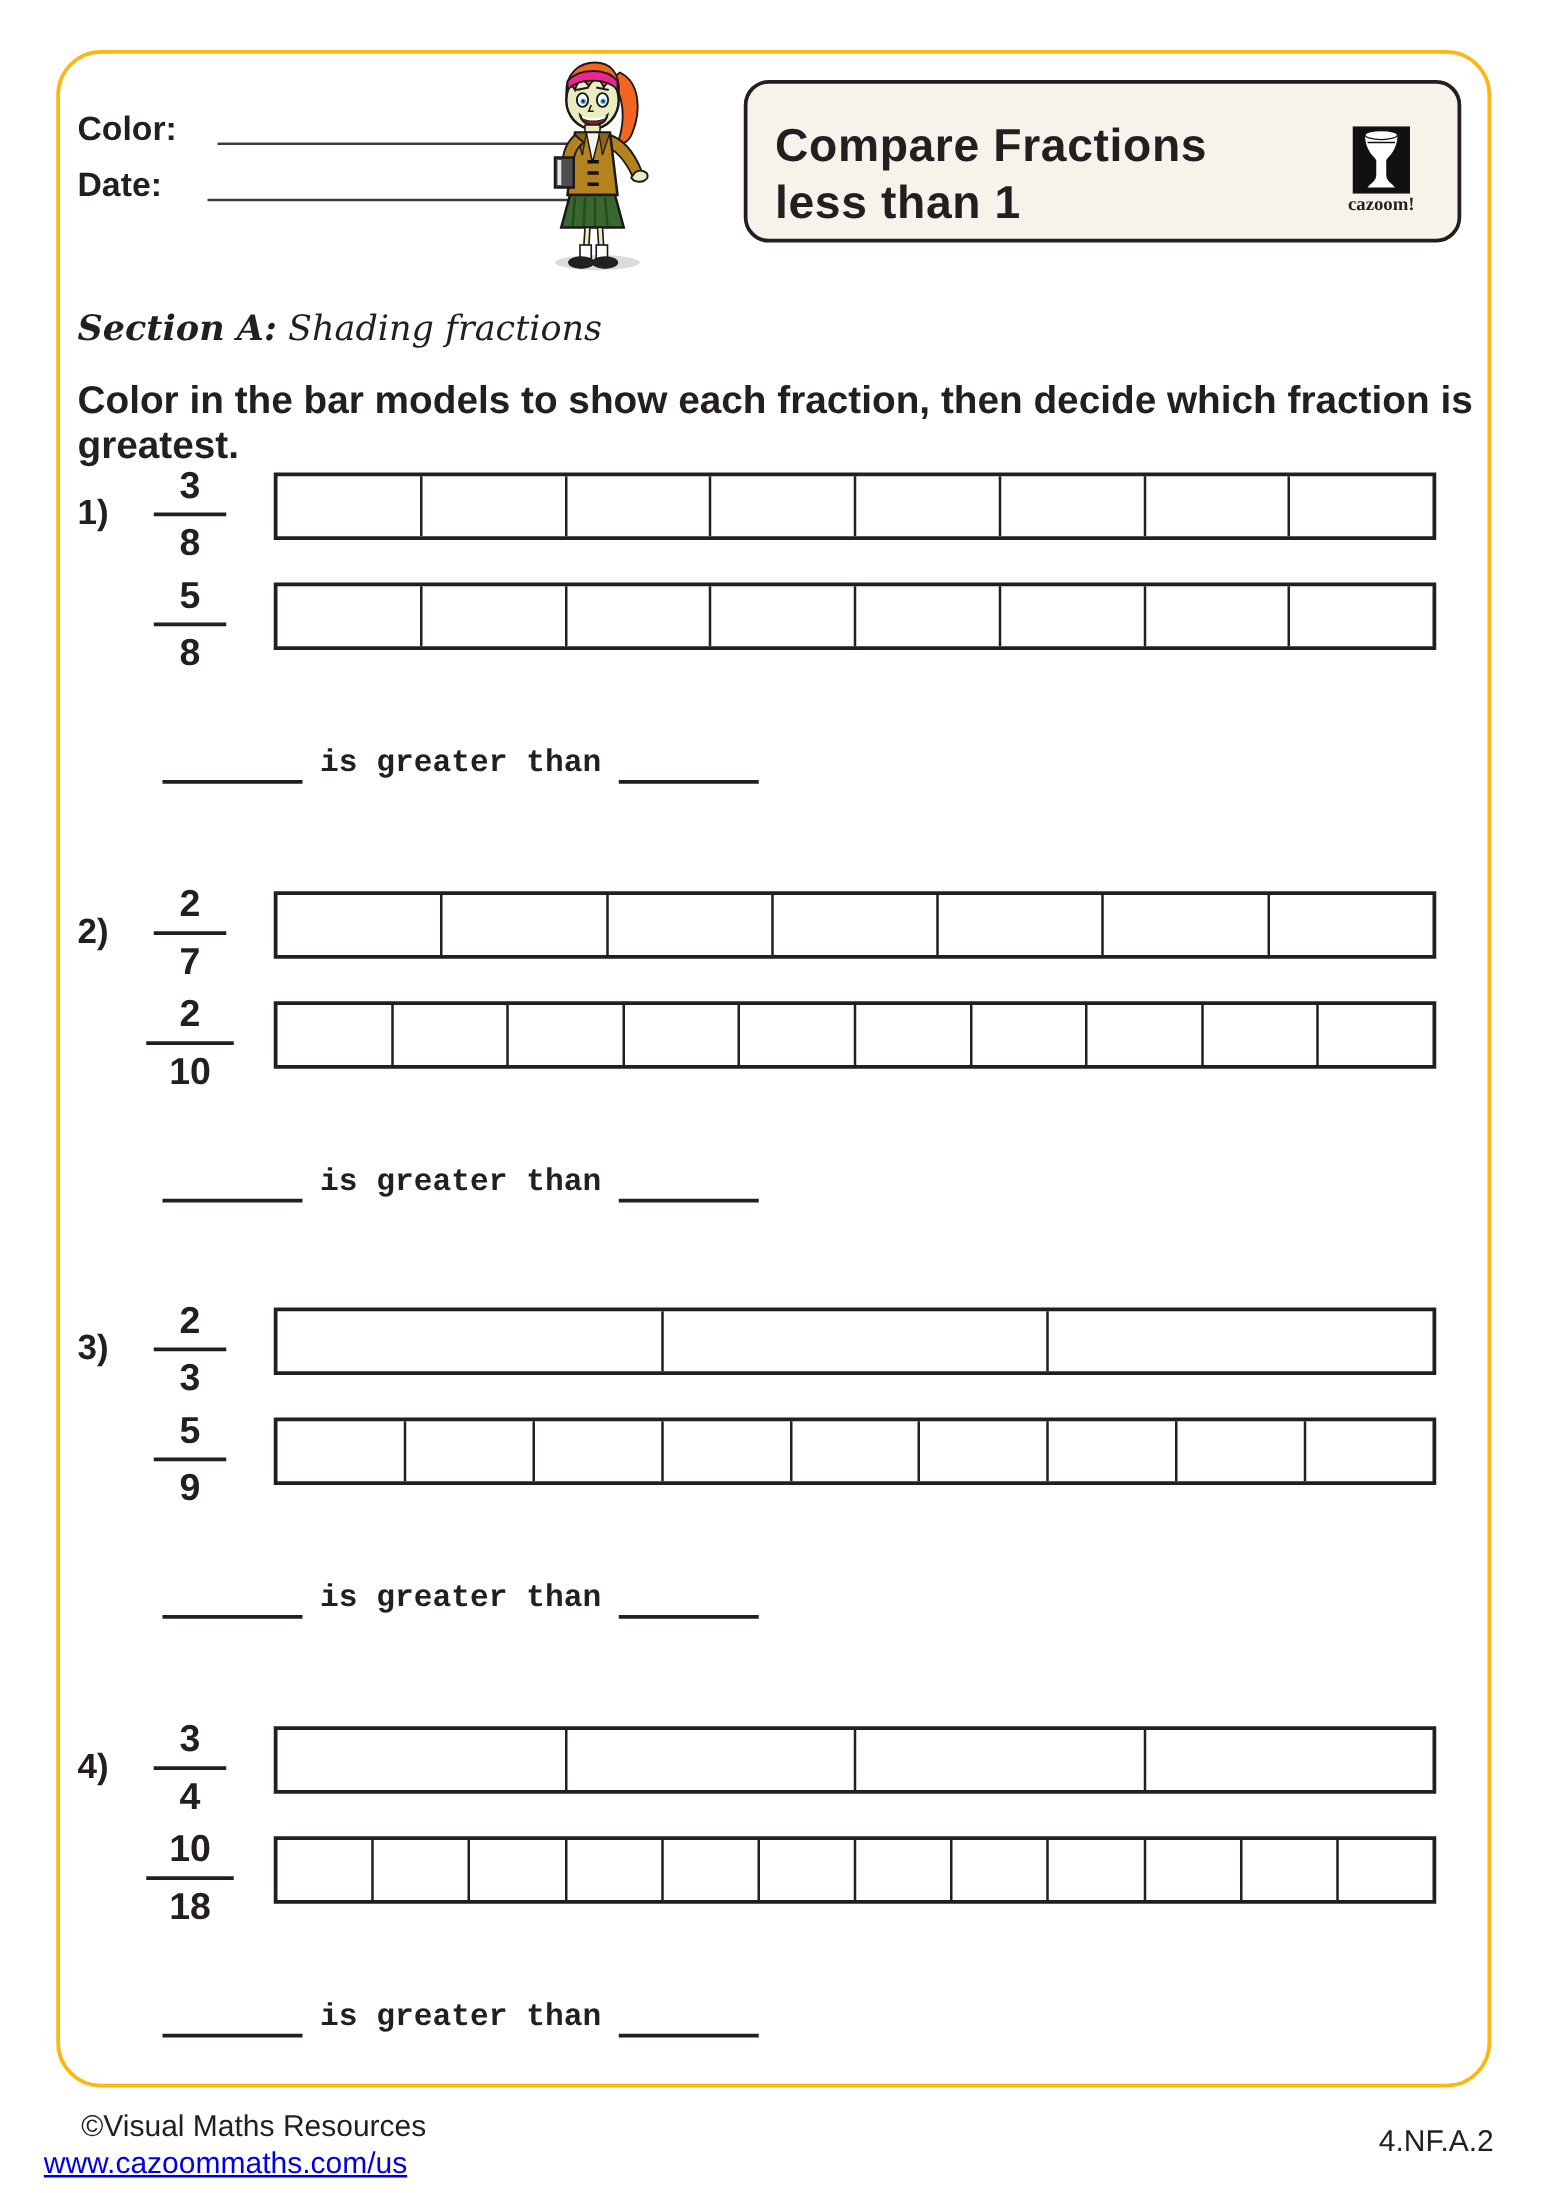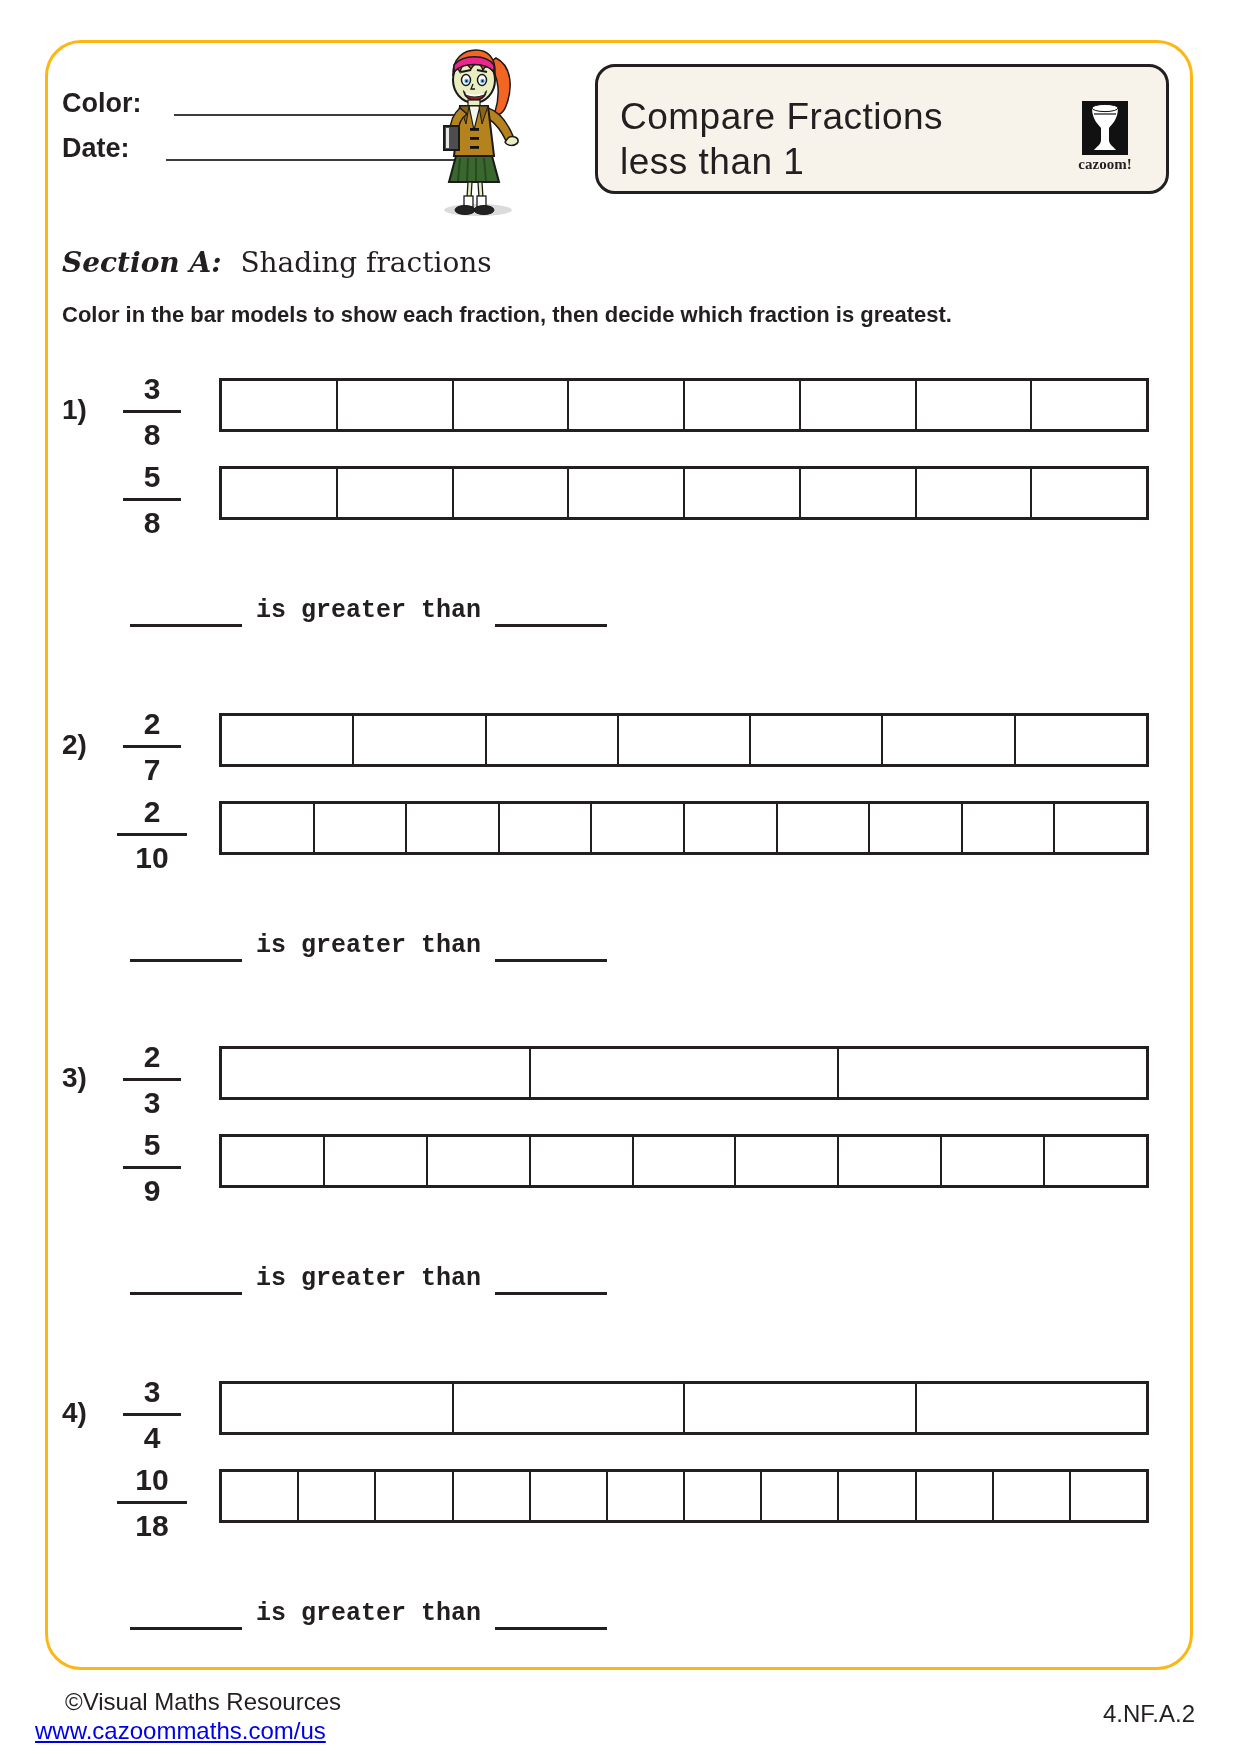--- a/index.html
+++ b/index.html
@@ -16,29 +16,29 @@
   .name-label{left:62px;top:88px;}
   .date-label{left:62px;top:133px;}
   .write-line{position:absolute;border-bottom:2px solid #3c3c3b;height:26px;}
   .name-line{left:174px;top:88px;width:286px;}
   .date-line{left:166px;top:133px;width:294px;}
   .girl{position:absolute;left:420px;top:42px;width:112px;height:176px;}
   .title-box{
     position:absolute;left:595px;top:64px;width:574px;height:130px;box-sizing:border-box;
     background:var(--title-box-bg,#F8F3EA);border:3px solid var(--ink,#231F20);border-radius:20px;
   }
-  .title-text{padding:27px 104px 0 22px;font-size:37px;font-weight:400;line-height:1.22;letter-spacing:.5px;}
+  .title-text{padding:27px 104px 0 22px;font-size:37px;font-weight:700;line-height:1.22;letter-spacing:.5px;}
   .logo{position:absolute;right:30px;top:34px;width:62px;text-align:center;}
   .logo-square{width:46px;height:54px;margin:0 auto;display:block;}
   .logo-word{font-family:"Liberation Serif",serif;font-weight:bold;font-size:15px;margin-top:1px;}
   
   .section-heading{position:absolute;left:62px;top:246px;font-family:"DejaVu Serif","Liberation Serif",serif;font-size:28px;}
   .section-label{font-weight:bold;font-style:italic;}
-  .section-title{margin-left:10px;}
-  .instruction{position:absolute;left:62px;top:302px;font-size:22px;font-weight:bold;text-align:right;}
+  .section-title{font-style:italic;}
+  .instruction{position:absolute;left:62px;top:302px;font-size:31px;font-weight:bold;}
   
   .problem{position:absolute;left:0;width:1241px;height:320px;}
   .pnum{position:absolute;left:62px;top:16px;font-size:28px;font-weight:bold;}
   .fraction{position:absolute;left:110px;width:84px;text-align:center;font-size:30px;font-weight:bold;line-height:1;}
   .fraction .num{padding-bottom:6px;}
   .fraction .line{height:0;border-top:3px solid var(--ink,#231F20);width:58px;margin:0 auto;}
   .fraction.wide .line{width:70px;}
   .fraction .den{padding-top:7px;}
   .frac1{top:-4px;}
   .frac2{top:84px;}

